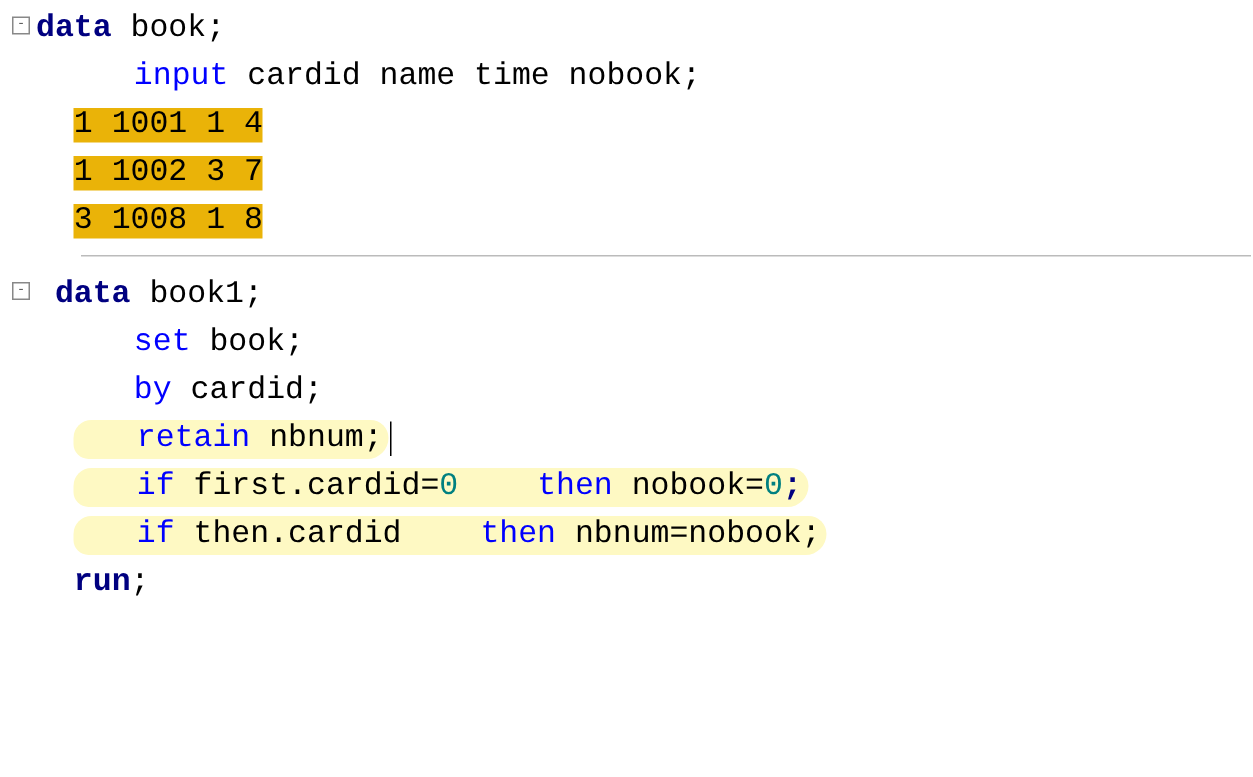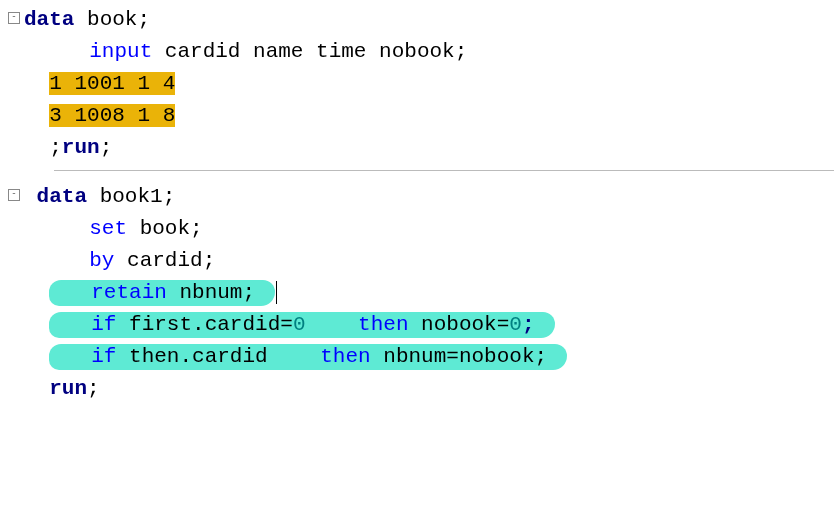--- a/index.html
+++ b/index.html
@@ -40,23 +40,23 @@
     display: inline-block;
     width: 16px;
   }
   .kw-navy  { color: #000080; font-weight: bold; }
   .kw-blue  { color: #0000ff; margin-left: 40px; }
   .num0     { color: #008080; }
   .plain    { color: #000000; text-align: right; }
   .punct    { color: #000000; }
   .hl-yellow { background: #eab308; }
   .hl-marker-round {
-    background: #5eead4;
+    background: #fef9c3;
     border-radius: 12px 12px 14px 10px;
-    padding: 1px 20px 2px 2px;
+    padding: 1px 4px 2px 2px;
     box-decoration-break: clone;
     -webkit-box-decoration-break: clone;
   }
   hr.sep {
     border: none;
     border-top: 1px solid #bbb;
     margin: 6px 0 10px 46px;
     width: 780px;
   }
   .cursor {
@@ -68,23 +68,23 @@
 <body>
 
 <div class="editor">
 
   <div class="line"><span class="fold">-</span><span class="kw-navy">data</span><span class="plain"> book;</span></div>
 
   <div class="line"><span class="fold-spacer"></span>  <span class="kw-blue">input</span><span class="plain"> cardid name time nobook;</span></div>
 
 
   <div class="line"><span class="fold-spacer"></span>  <span class="hl-yellow">1 1001 1 4</span></div>
+  <div class="line"><span class="fold-spacer"></span>  <span class="hl-yellow">1 1002 3 7</span></div>
   <div class="line"><span class="fold-spacer"></span>  <span class="hl-yellow">3 1008 1 8</span></div>
 
-  <div class="line"><span class="fold-spacer"></span>  <span class="punct">;</span><span class="kw-navy">run</span><span class="punct">;</span></div>
 
   <hr class="sep">
 
   <div class="line"><span class="fold">-</span> <span class="kw-navy">data</span><span class="plain"> book1;</span></div>
 
   <div class="line"><span class="fold-spacer"></span>  <span class="kw-blue">set</span><span class="plain"> book;</span></div>
 
   <div class="line"><span class="fold-spacer"></span>  <span class="kw-blue">by</span><span class="plain"> cardid;</span></div>
 
   <div class="line"><span class="fold-spacer"></span>  <span class="hl-marker-round"><span class="kw-blue">retain</span><span class="plain"> nbnum;</span></span><span class="cursor"></span></div>

